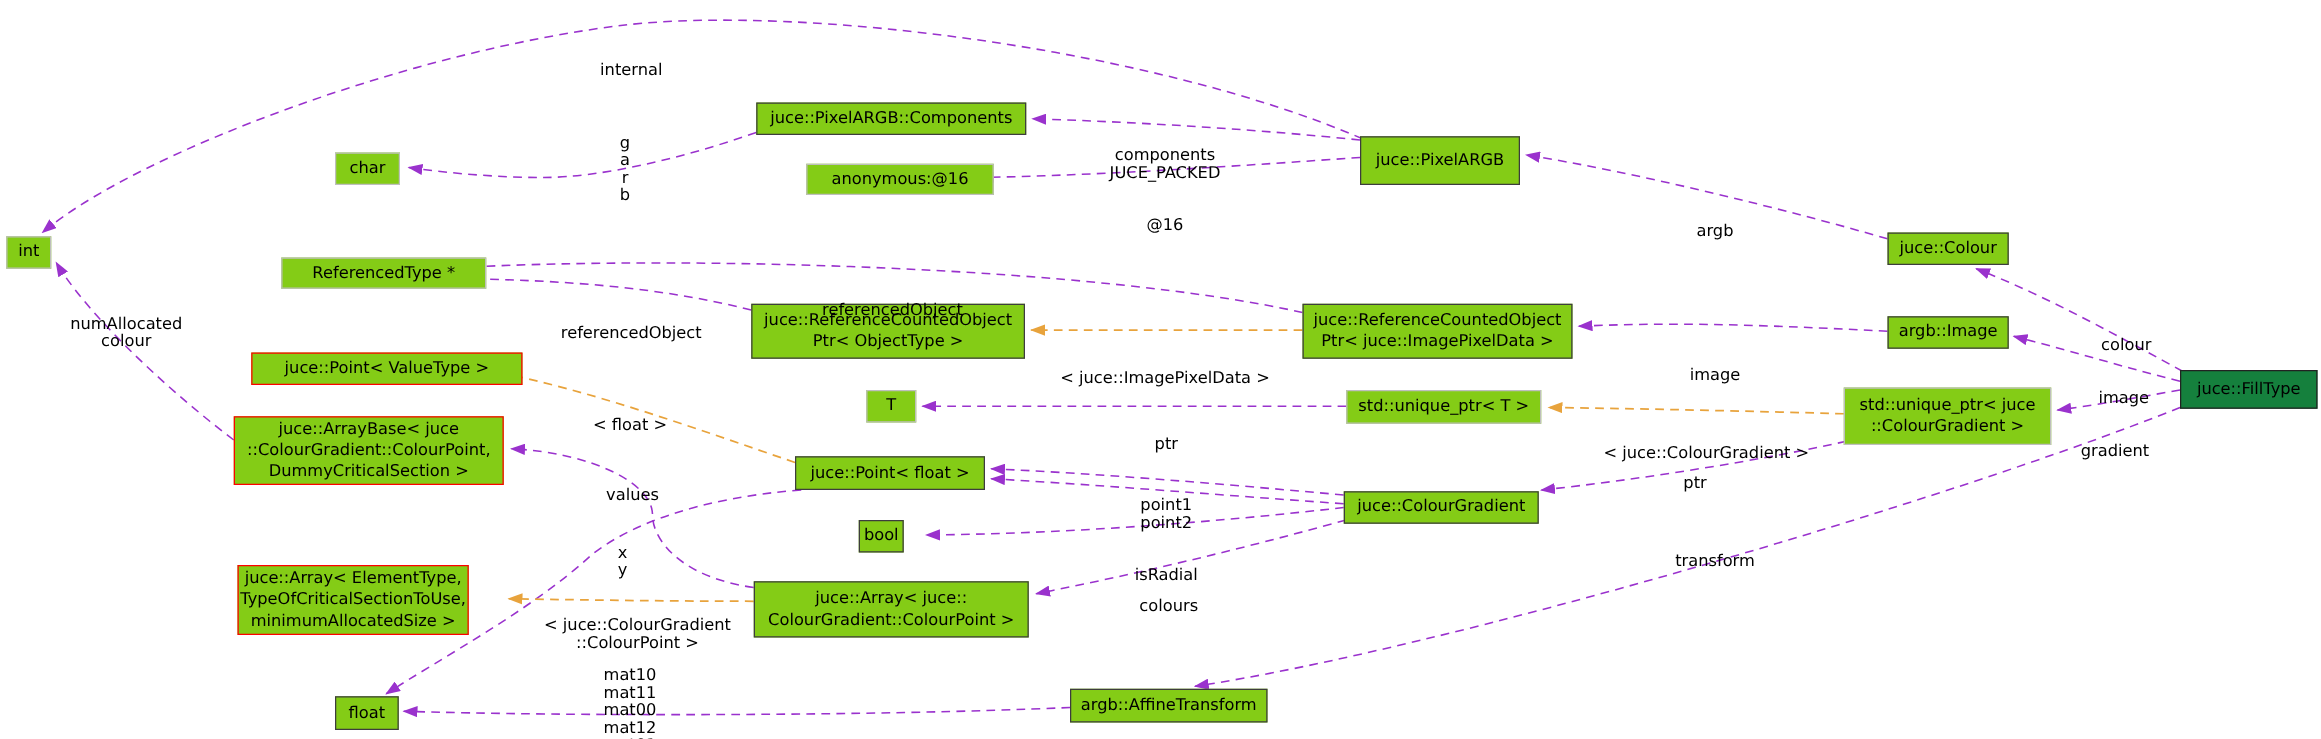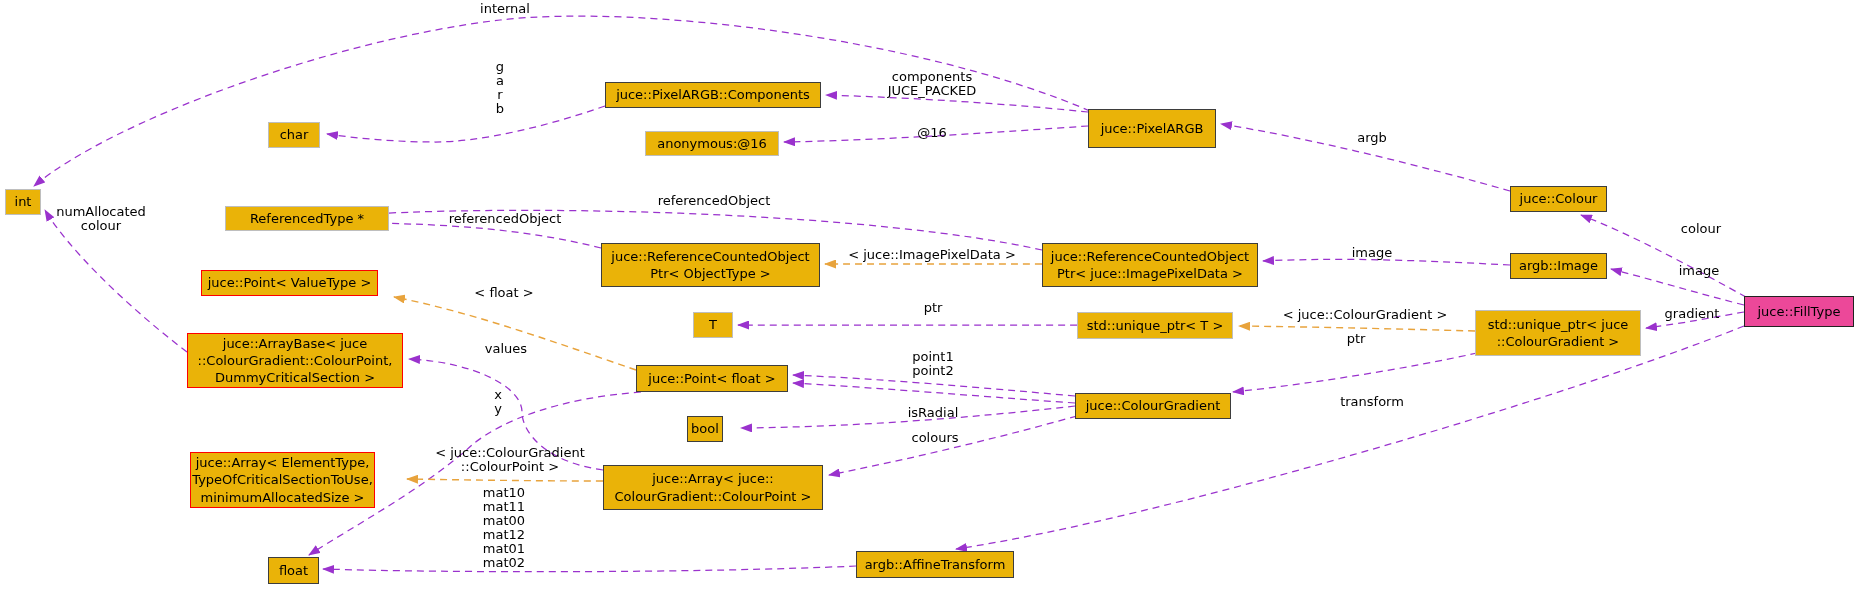--- a/index.html
+++ b/index.html
@@ -3,33 +3,34 @@
 <meta charset="utf-8">
 <style>
   html,body{margin:0;padding:0;}
   body{
     width:1857px;height:591px;position:relative;background:#ffffff;
     font-family:"DejaVu Sans","Liberation Sans",sans-serif;
     overflow:hidden;
   }
   #edges{position:absolute;left:0;top:0;z-index:0;}
   .node{
-    position:absolute;z-index:2;background:#eab308;color:#000;
+    position:absolute;z-index:2;background:#84cc16;color:#000;
     display:flex;align-items:center;justify-content:center;
     font-size:13px;line-height:1.32;text-align:center;white-space:pre-line;
     box-sizing:border-box;padding:0 4px;
   }
   .node.black{border:1.6px solid #3d3d3d;}
   .node.gray{border:1px solid #bebebe;}
   .node.red{border:1.4px solid #fe0000;}
-  .node.main{border:1.6px solid #222;background:#ec4899;}
+  .node.main{border:1.6px solid #222;background:#15803d;}
   .elabel{
     position:absolute;z-index:3;color:#000;font-size:13px;line-height:1.05;
     text-align:center;white-space:pre-line;transform:translateX(-50%);
     pointer-events:none;
+    margin-top:48px;
   }
   .elabel.tall{line-height:1.08;}
 </style>
 </head>
 <body>
 
 <svg id="edges" width="1857" height="591" viewBox="0 0 1857 591">
   <defs>
     <marker id="ap" markerWidth="12" markerHeight="9" refX="11" refY="4.5" orient="auto" markerUnits="userSpaceOnUse">
       <path d="M0,0 L12,4.5 L0,9 Z" fill="#9a32cd"></path>
@@ -66,31 +67,31 @@
     <path d="M 1042,264 C 965,264 900,264 825,264" marker-end="url(#ao)"></path>
     <path d="M 636,370 C 560,344 472,312 394,297" marker-end="url(#ao)"></path>
     <path d="M 1475,331 C 1400,329 1320,327 1239,326" marker-end="url(#ao)"></path>
     <path d="M 603,481 C 535,481 472,480 407,479" marker-end="url(#ao)"></path>
   </g>
 </svg>
 
 <div class="node gray" style="left:5px;top:189px;width:36px;height:26px">int</div>
 <div class="node gray" style="left:268px;top:122px;width:52px;height:26px">char</div>
 <div class="node black" style="left:605px;top:82px;width:216px;height:26px">juce::PixelARGB::Components</div>
-<div class="node gray" style="left:645px;top:131px;width:134px;height:25px">anonymous:@16</div>
+<div class="node gray" style="left:645px;top:131px;width:150px;height:25px">anonymous:@16</div>
 <div class="node black" style="left:1088px;top:109px;width:128px;height:39px">juce::PixelARGB</div>
 <div class="node black" style="left:1510px;top:186px;width:97px;height:26px">juce::Colour</div>
 <div class="node black" style="left:1510px;top:253px;width:97px;height:26px">argb::Image</div>
 <div class="node main" style="left:1744px;top:296px;width:110px;height:31px">juce::FillType</div>
 <div class="node gray" style="left:225px;top:206px;width:164px;height:25px">ReferencedType *</div>
 <div class="node black" style="left:601px;top:243px;width:219px;height:44px">juce::ReferenceCountedObject
 Ptr&lt; ObjectType &gt;</div>
 <div class="node black" style="left:1042px;top:243px;width:216px;height:44px">juce::ReferenceCountedObject
 Ptr&lt; juce::ImagePixelData &gt;</div>
-<div class="node red" style="left:201px;top:270px;width:177px;height:26px">juce::Point&lt; ValueType &gt;</div>
+<div class="node red" style="left:201px;top:282px;width:217px;height:26px">juce::Point&lt; ValueType &gt;</div>
 <div class="node gray" style="left:693px;top:312px;width:40px;height:26px">T</div>
 <div class="node gray" style="left:1077px;top:312px;width:156px;height:27px">std::unique_ptr&lt; T &gt;</div>
 <div class="node gray" style="left:1475px;top:310px;width:166px;height:46px">std::unique_ptr&lt; juce
 ::ColourGradient &gt;</div>
 <div class="node red" style="left:187px;top:333px;width:216px;height:55px">juce::ArrayBase&lt; juce
 ::ColourGradient::ColourPoint,
 DummyCriticalSection &gt;</div>
 <div class="node black" style="left:636px;top:365px;width:152px;height:27px">juce::Point&lt; float &gt;</div>
 <div class="node black" style="left:687px;top:416px;width:36px;height:26px">bool</div>
 <div class="node black" style="left:1075px;top:393px;width:156px;height:26px">juce::ColourGradient</div>

